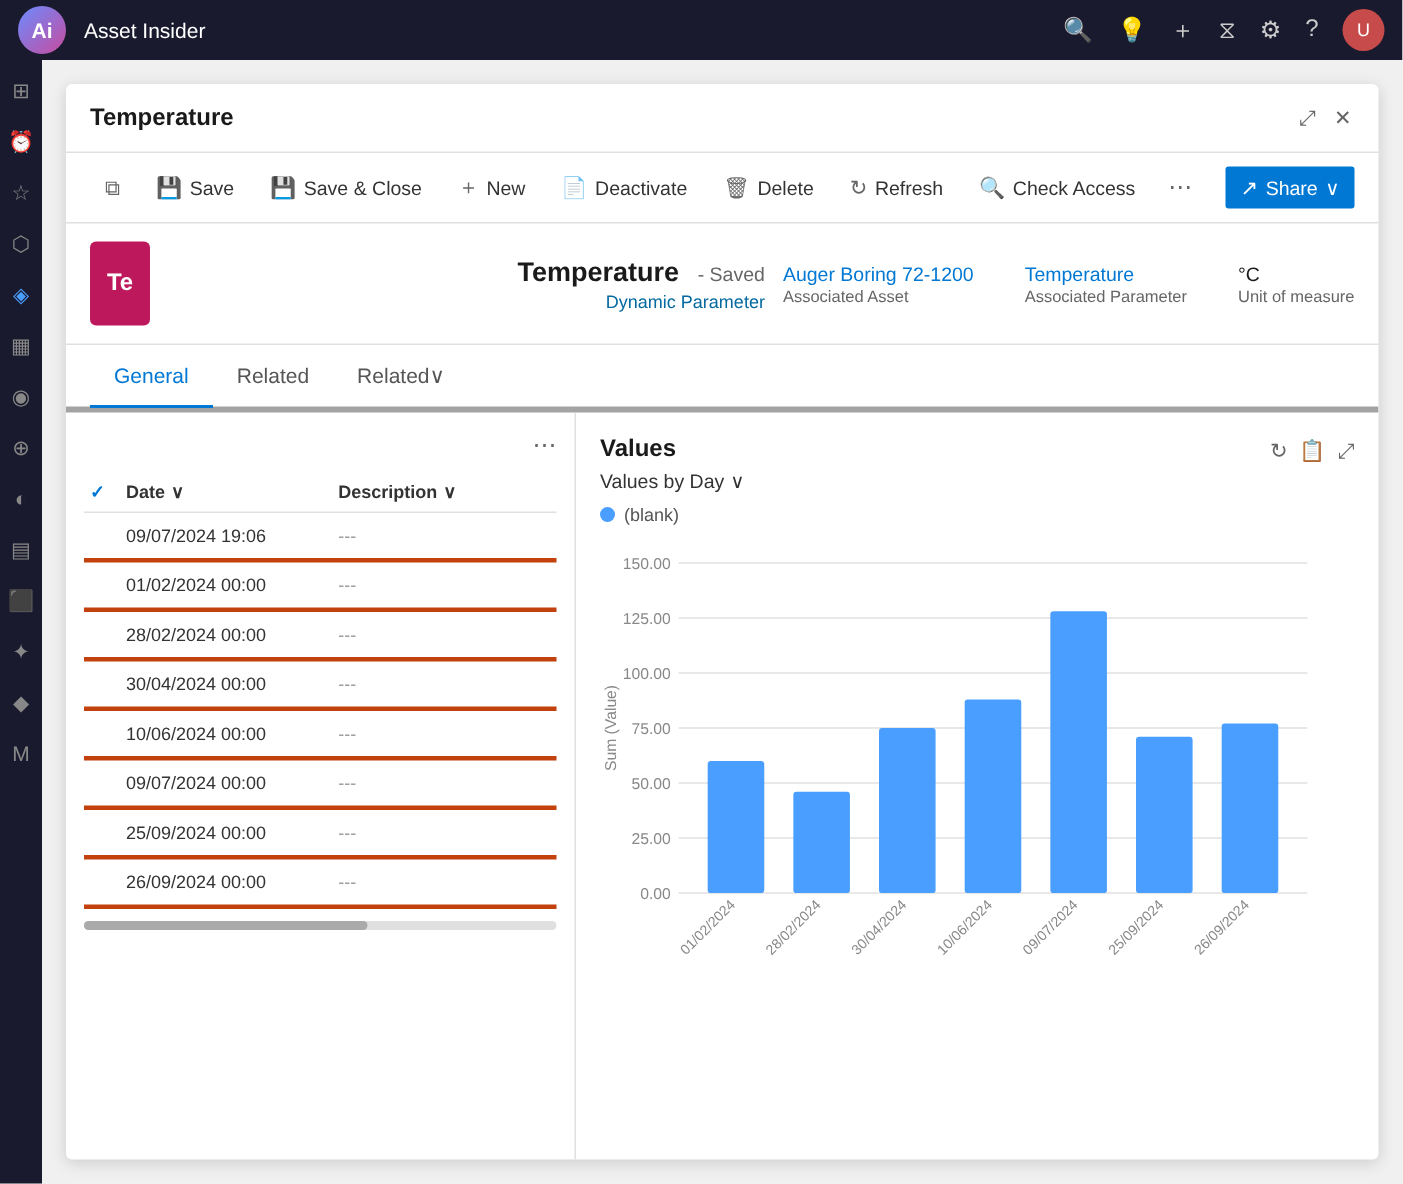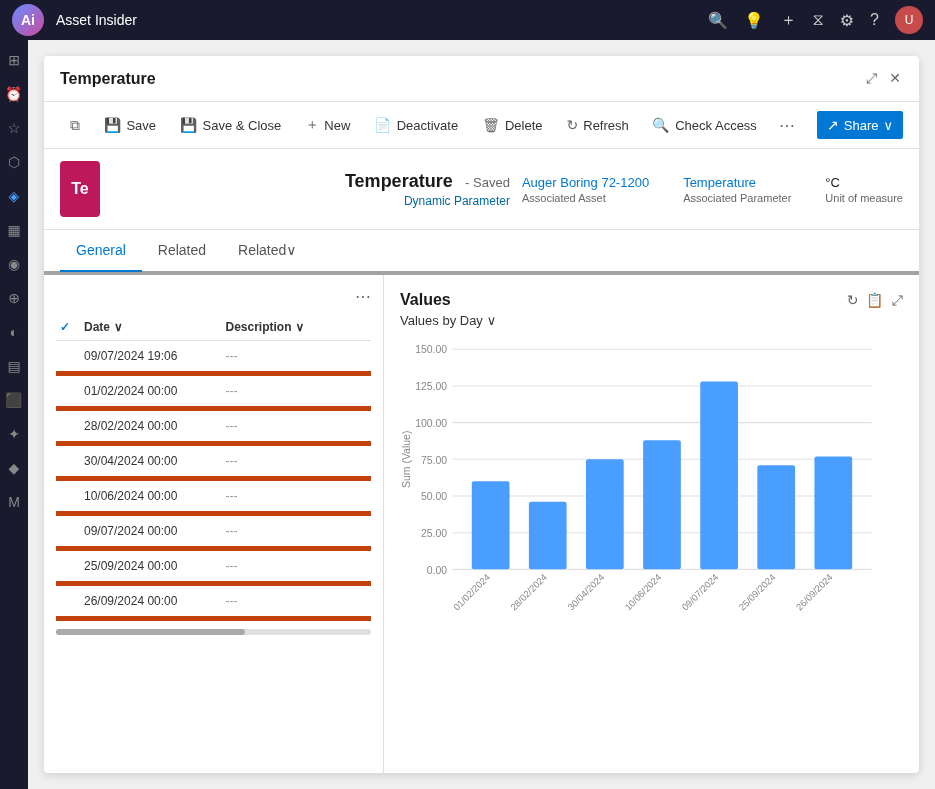--- a/index.html
+++ b/index.html
@@ -176,21 +176,21 @@
       color: #333;
       font-weight: 600;
     }
     .table-check { width: 24px; color: #0078d4; }
     .table-col-date { flex: 1; display: flex; align-items: center; gap: 4px; cursor: pointer; }
     .table-col-desc { flex: 1; display: flex; gap: 4px; cursor: pointer; }
     .table-row {
       display: flex;
       align-items: center;
       padding: 8px 4px;
-      border-bottom: 5px solid #c2410c;
+      border-bottom: 3px solid #c2410c;
       font-size: 12px;
       color: #333;
     }
     .table-cell-date { flex: 1; }
     .table-cell-desc { flex: 1; color: #999; }
     .table-scrollbar {
       height: 6px;
       background: #e0e0e0;
       border-radius: 3px;
       margin-top: 8px;
@@ -441,20 +441,24 @@
             <span class="chart-header-icon">↻</span>
             <span class="chart-header-icon">📋</span>
             <span class="chart-header-icon">⤢</span>
           </div>
         </div>
         <div class="chart-filter">
           <button class="chart-filter-btn">
             <span>Values by Day</span>
             <span>∨</span>
           </button>
+        </div>
+        <div class="chart-legend">
+          <div class="chart-legend-dot"></div>
+          <span class="chart-legend-label">(blank)</span>
         </div>
         <div class="chart-svg-container">
           <svg id="chart-svg" width="100%" height="320" viewBox="0 0 480 300">
 
             <g id="chart-content">
                 <line x1="50" x2="450" y1="220" y2="220" stroke="#e0e0e0" stroke-width="1"></line>
                 <text x="45" y="224" text-anchor="end" font-size="10" fill="#888">0.00</text>
                 <line x1="50" x2="450" y1="185" y2="185" stroke="#e0e0e0" stroke-width="1"></line>
                 <text x="45" y="189" text-anchor="end" font-size="10" fill="#888">25.00</text>
                 <line x1="50" x2="450" y1="150" y2="150" stroke="#e0e0e0" stroke-width="1"></line>

